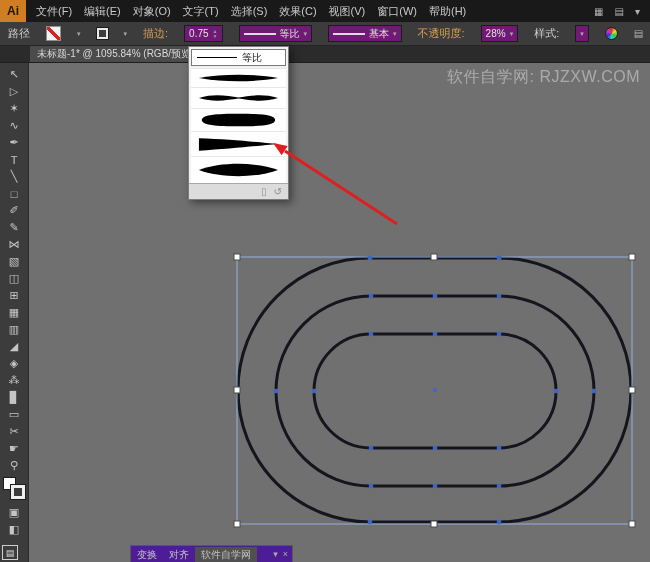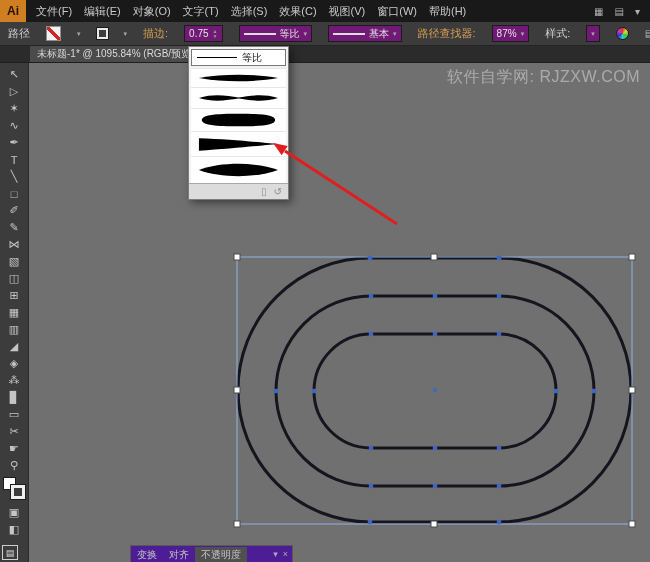--- a/index.html
+++ b/index.html
@@ -164,23 +164,23 @@
     <span class="combo">
       <span class="preview-line"></span>
       <span>等比</span>
       <span class="dd">▾</span>
     </span>
     <span class="combo">
       <span class="preview-line"></span>
       <span>基本</span>
       <span class="dd">▾</span>
     </span>
-    <span class="link-label">路径查找器:</span>
-    <span class="combo">
-      <span>87%</span>
+    <span class="link-label">不透明度:</span>
+    <span class="combo">
+      <span>28%</span>
       <span class="dd">▾</span>
     </span>
     <span>样式:</span>
     <span class="combo">
         <span class="dd">▾</span>
       </span>
     <span class="color-wheel"></span>
     <div class="cb-icons">
       <span>▤</span>
       <span>▥</span>
@@ -368,21 +368,21 @@
   </div>
 
   <svg class="arrow-overlay" width="650" height="562" viewBox="0 0 650 562">
     <line x1="397" y1="224" x2="285" y2="151" stroke="#df1f1f" stroke-width="3"></line>
     <polygon points="273,143 287.7,146.1 281.7,155.3" fill="#df1f1f"></polygon>
   </svg>
 
   <div class="bottom-panel">
     <span class="bp-tab">变换</span>
     <span class="bp-tab">对齐</span>
-    <span class="bp-tab active">不透明度</span>
+    <span class="bp-tab active">软件自学网</span>
     <span class="bp-icons">
       <span>▾</span>
       <span>×</span>
     </span>
   </div>
 
   <div class="corner-icon">▤</div>
 
 </div>
 

